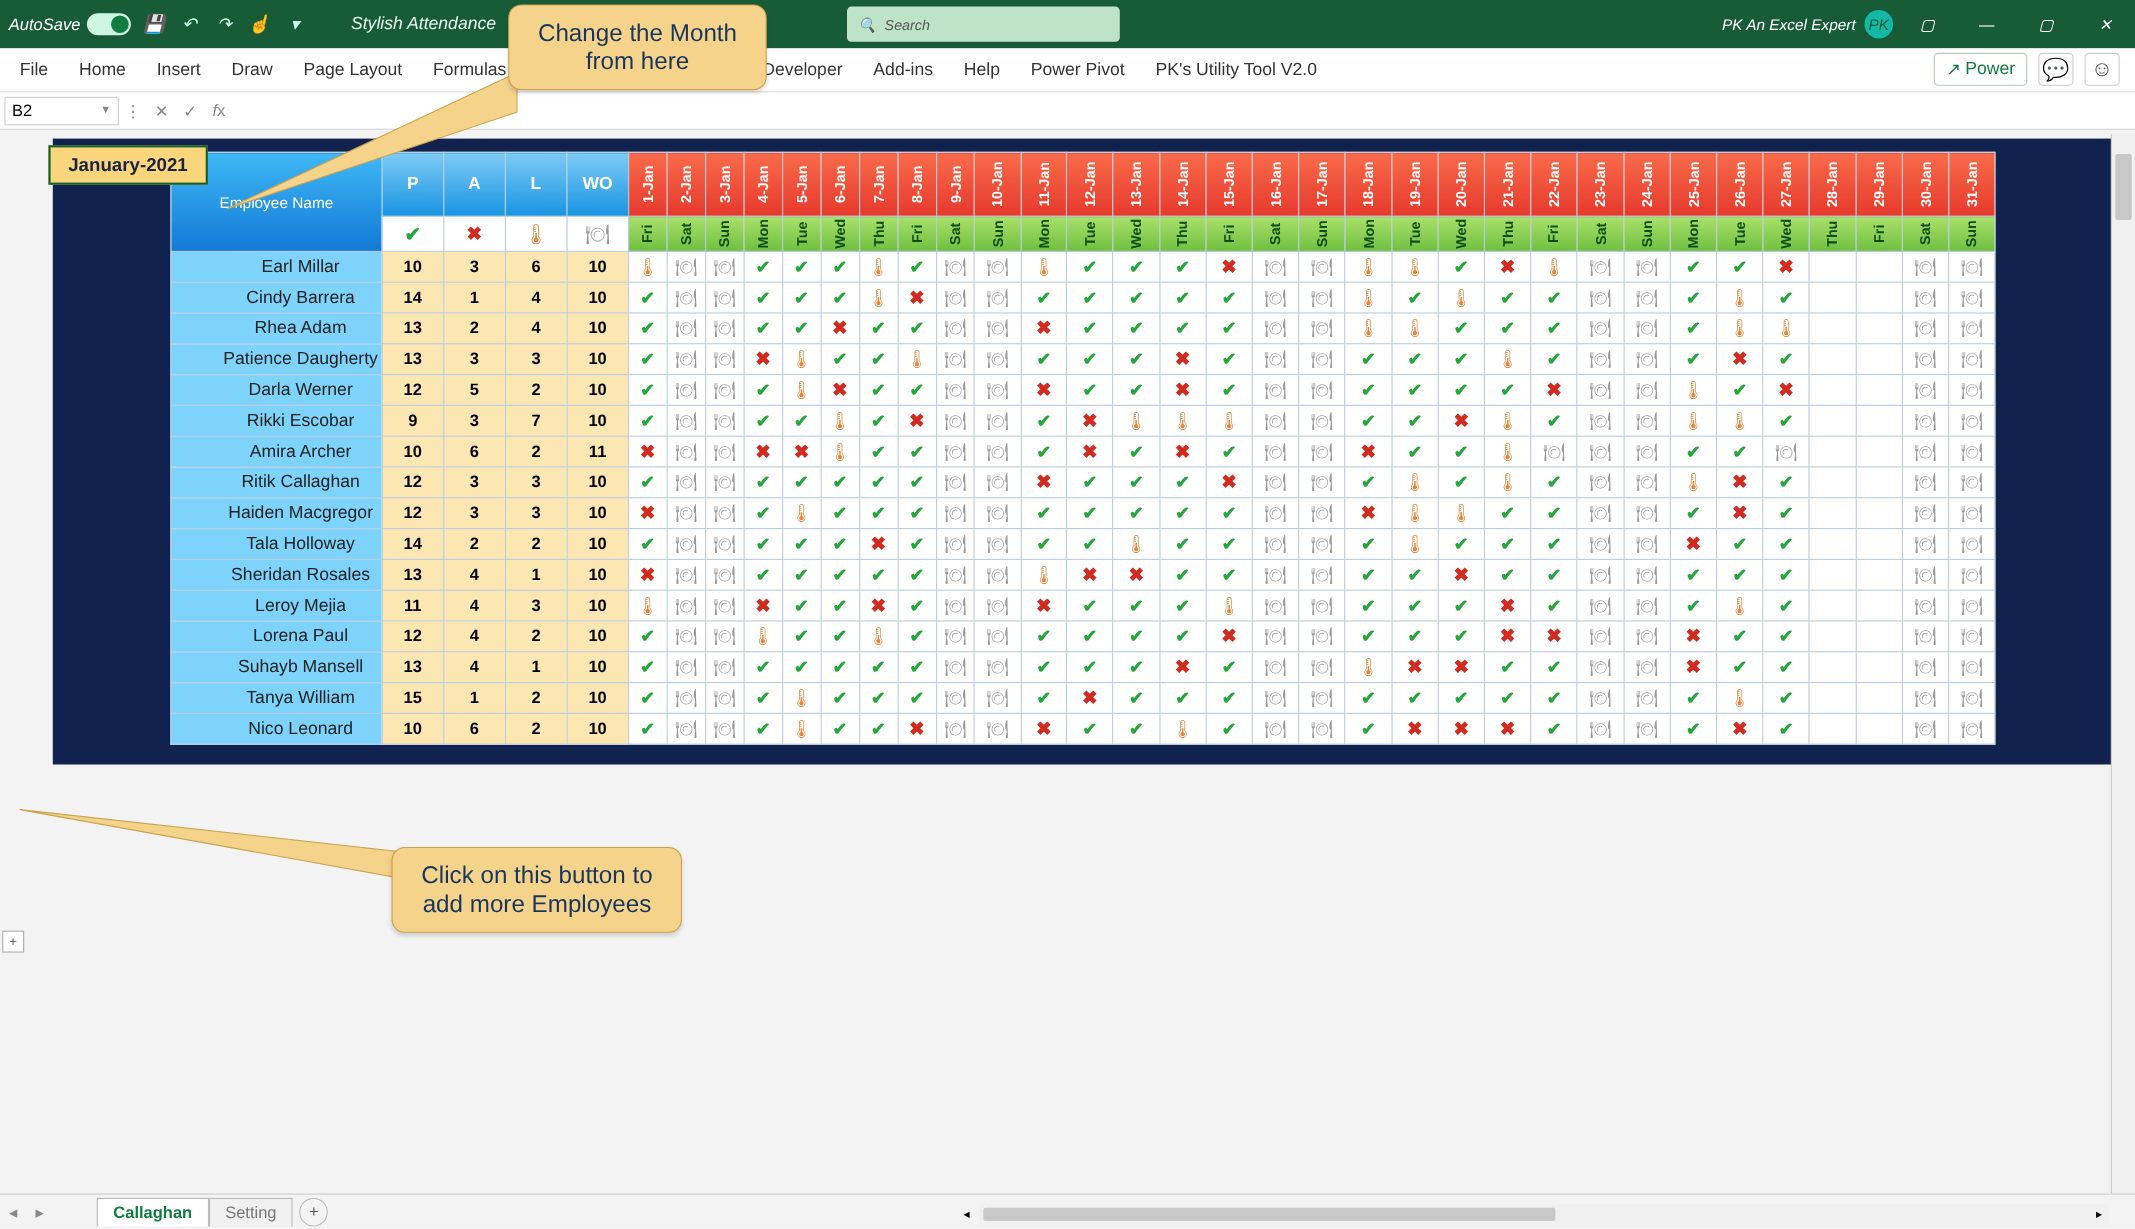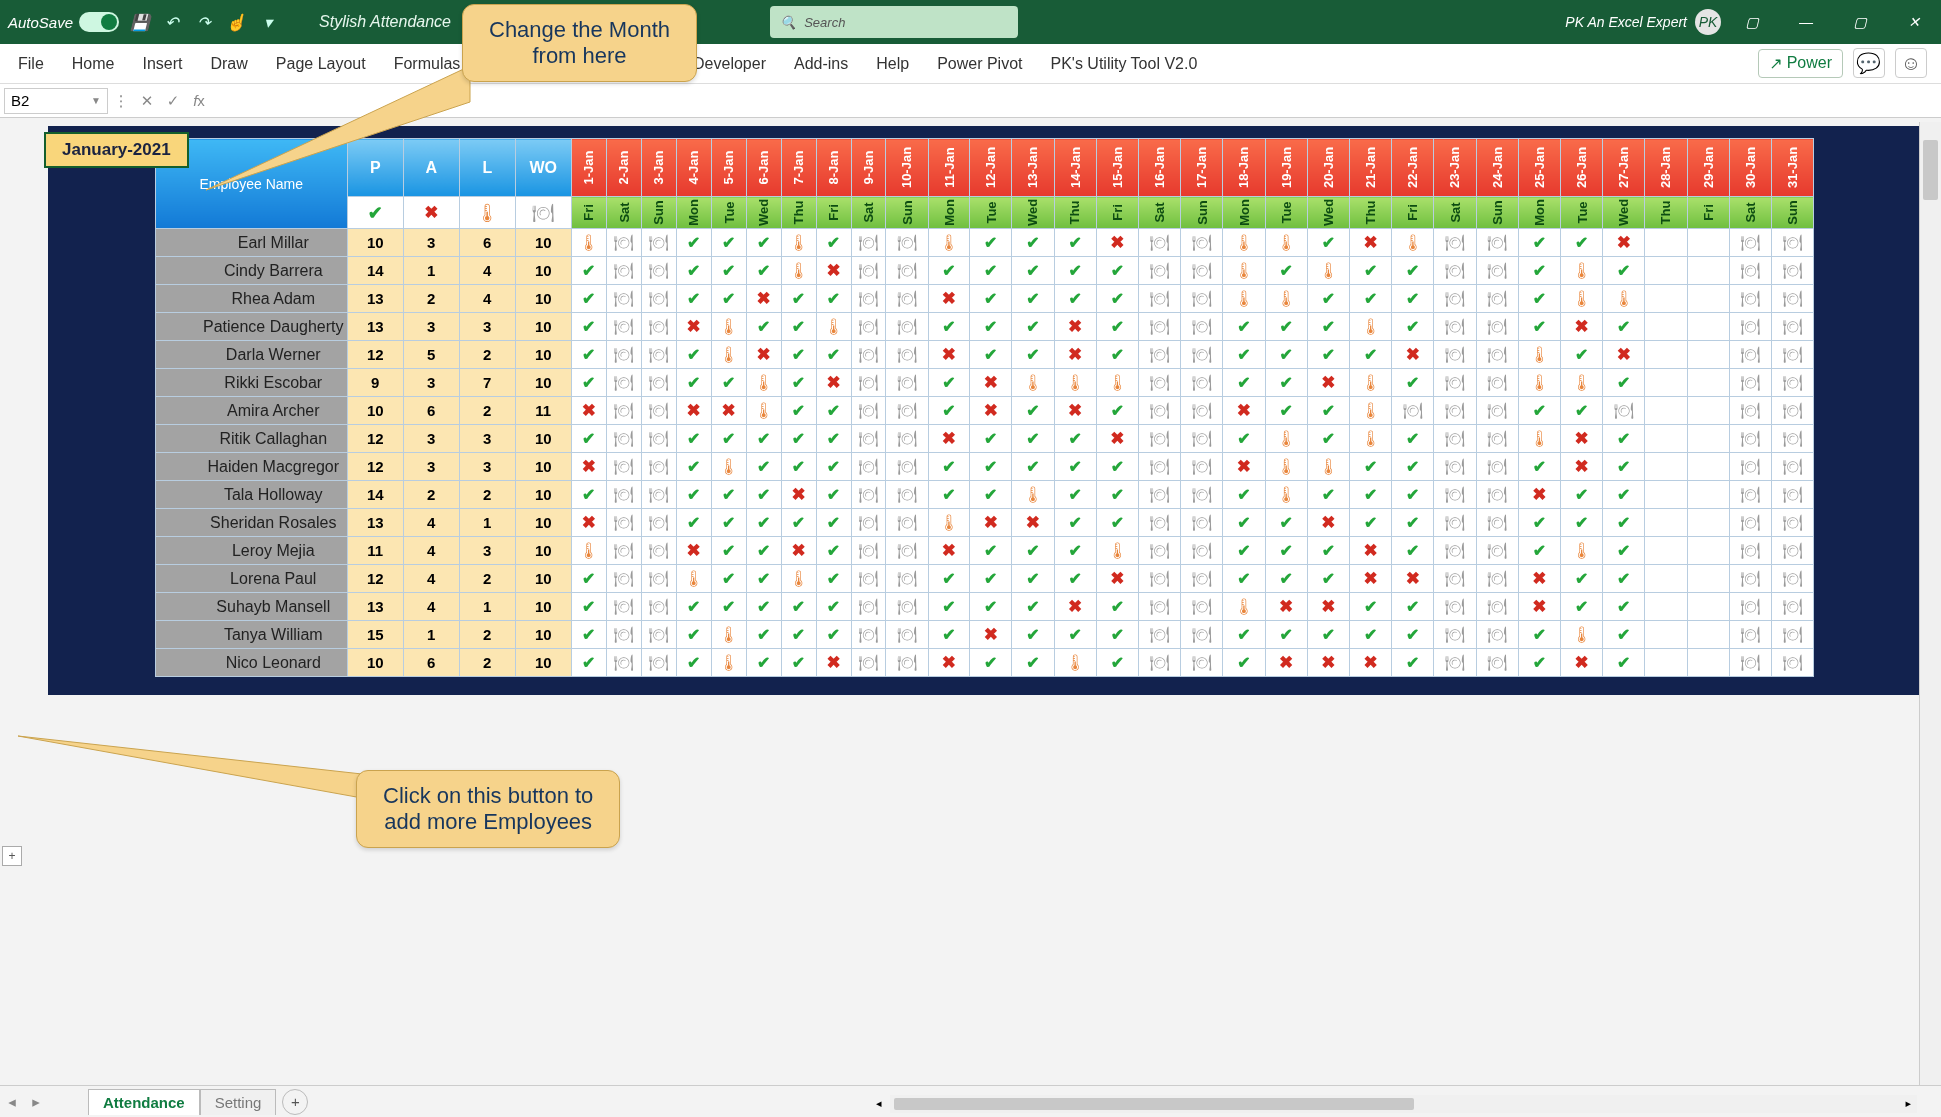--- a/index.html
+++ b/index.html
@@ -9,21 +9,21 @@
 .titlebar { background: #185c37; height: 44px; display: flex; align-items: center; color: #fff; padding: 0 8px; gap: 10px; position: relative; font-style: italic; }
 .autosave { display: flex; align-items: center; gap: 6px; font-size: 15px; }
 .toggle { width: 40px; height: 20px; background: #cef7e1; border-radius: 10px; position: relative; display: inline-block; }
 .toggle::after { content: ''; position: absolute; left: 22px; top: 2px; width: 16px; height: 16px; background: #107c41; border-radius: 50%; }
 .qat-icon { width: 22px; height: 22px; display: flex; align-items: center; justify-content: center; color: #cfe; font-size: 16px; }
 .doc-title { margin-left: 30px; font-size: 16px; color: #e7f7ee; }
 .searchbar { position: absolute; left: 770px; top: 6px; width: 248px; height: 32px; background: #bfe3c7; border-radius: 4px; display: flex; align-items: center; padding: 0 10px; gap: 8px; color: #333; }
 .winbtns { position: absolute; right: 0; top: 0; display: flex; height: 44px; }
 .winbtn { width: 54px; display: flex; align-items: center; justify-content: center; color: #fff; font-size: 14px; }
 .user { position: absolute; right: 220px; top: 0; height: 44px; display: flex; align-items: center; gap: 8px; font-size: 14px; }
-.avatar { width: 26px; height: 26px; border-radius: 50%; background: #e5e5e5; display: flex; align-items: center; justify-content: center; color: #185c37; font-size: 14px; }
+.avatar { width: 26px; height: 26px; border-radius: 50%; background: #14b8a6; display: flex; align-items: center; justify-content: center; color: #185c37; font-size: 14px; }
 
 
 .ribbon { height: 40px; display: flex; align-items: center; gap: 28px; padding: 0 18px; border-bottom: 1px solid #ddd; font-size: 16px; color: #333; position: relative; background: #fff; }
 .ribbon .tab { cursor: pointer; }
 .share { position: absolute; right: 14px; top: 4px; display: flex; gap: 10px; align-items: center; }
 .sharebtn { border: 1px solid #b5c9b8; border-radius: 4px; padding: 4px 10px; color: #107c41; display: flex; align-items: center; gap: 4px; }
 
 
 .fbar { height: 34px; border-bottom: 1px solid #ccc; display: flex; align-items: center; font-size: 15px; background: #fff; }
 .namebox { width: 104px; border: 1px solid #ccc; height: 26px; margin-left: 4px; padding: 0 6px; display: flex; align-items: center; justify-content: space-between; }
@@ -44,21 +44,21 @@
 
 .tbl { border-collapse: collapse; table-layout: fixed; font-size: 14px; background: #fff; margin: 0 auto; }
 .tbl th, .tbl td { border: 1px solid #b8cde0; text-align: center; vertical-align: middle; }
 .hdr-emp { background: linear-gradient(180deg, #3fb8f5, #1279d6); color: #fff; font-weight: normal; font-size: 14px; width: 192px; margin-top: 21px; }
 .hdr-pale { background: linear-gradient(180deg, #7ccbf5, #1994e2); color: #fff; font-weight: bold; width: 56px; font-size: 16px; }
 .hdr-date { background: linear-gradient(180deg, #f96b4a, #e6392d); color: #fff; width: 34px; font-size: 13px; font-weight: 600; }
 .hdr-date .rot { transform: rotate(-90deg); display: inline-block; white-space: nowrap; }
 .hdr-day { background: linear-gradient(180deg, #a9e06b, #6fbf3f); color: #0d4d12; width: 34px; font-size: 13px; font-weight: 600; }
 .hdr-day .rot { transform: rotate(-90deg); display: inline-block; white-space: nowrap; }
 .symrow td { background: #fff; height: 30px; font-size: 18px; }
-.emp { text-align: center; font-size: 16px; color: #222; background: #a3a3a3; padding-left: 44px; }
+.emp { text-align: center; font-size: 16px; color: #222; background: #7dd3fc; padding-left: 44px; }
 .sumc { background: #fce6b2; font-weight: 600; font-size: 15px; }
 .dc { font-size: 16px; height: 28px; }
 
 
 .chk { color: #24a63a; font-weight: bold; }
 .x { color: #d12a1f; font-weight: bold; font-size: 17px; }
 .therm { color: #e9863c; }
 .dish { color: #9a9a9a; }
 
 
@@ -855,21 +855,21 @@
 </svg>
 
 <div class="vscroll">
     <div class="thumb"></div>
   </div>
 
 <div class="sheettabs">
   <div class="stbtn">◂</div>
   <div class="stbtn">▸</div>
   <div style="width:40px"></div>
-  <div class="stab">Attendance</div>
+  <div class="stab">Callaghan</div>
   <div class="stab inact">Setting</div>
   <div class="addtab">+</div>
   <div style="flex:1"></div>
   <div class="hscroll">
       <div class="thumb"></div>
       <span style="position:absolute;right:6px;top:2px;font-size:11px">▸</span>
       <span style="position:absolute;left:-14px;top:2px;font-size:11px">◂</span>
     </div>
 </div>
 

